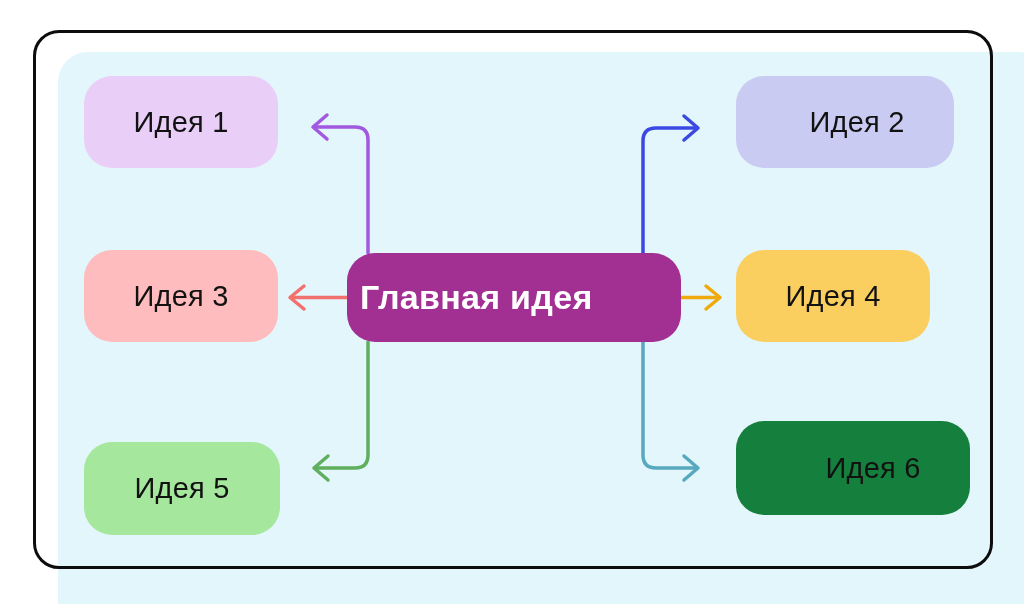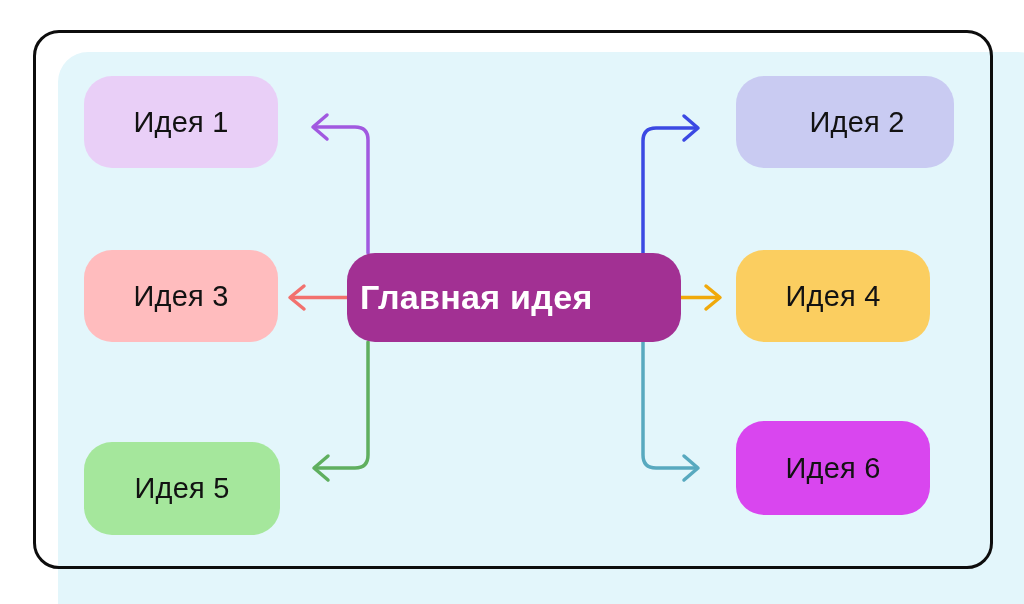--- a/index.html
+++ b/index.html
@@ -142,21 +142,21 @@
   </div>
 
   <div class="node node-idea4" style="background-color: rgb(251, 206, 96);">
     <span>Идея 4</span>
   </div>
 
   <div class="node node-idea5" style="background-color: rgb(165, 231, 156);">
     <span>Идея 5</span>
   </div>
 
-  <div class="node node-idea6" style="background-color: #d946ef;">
+  <div class="node node-idea6" style="background-color: #15803d; padding-left: 40px;">
     <span>Идея 6</span>
   </div>
 
   <div class="node-central" style="background-color: rgb(162, 48, 147);">
     <span>Главная идея</span>
   </div>
 
 </div>
 
 </body></html>

